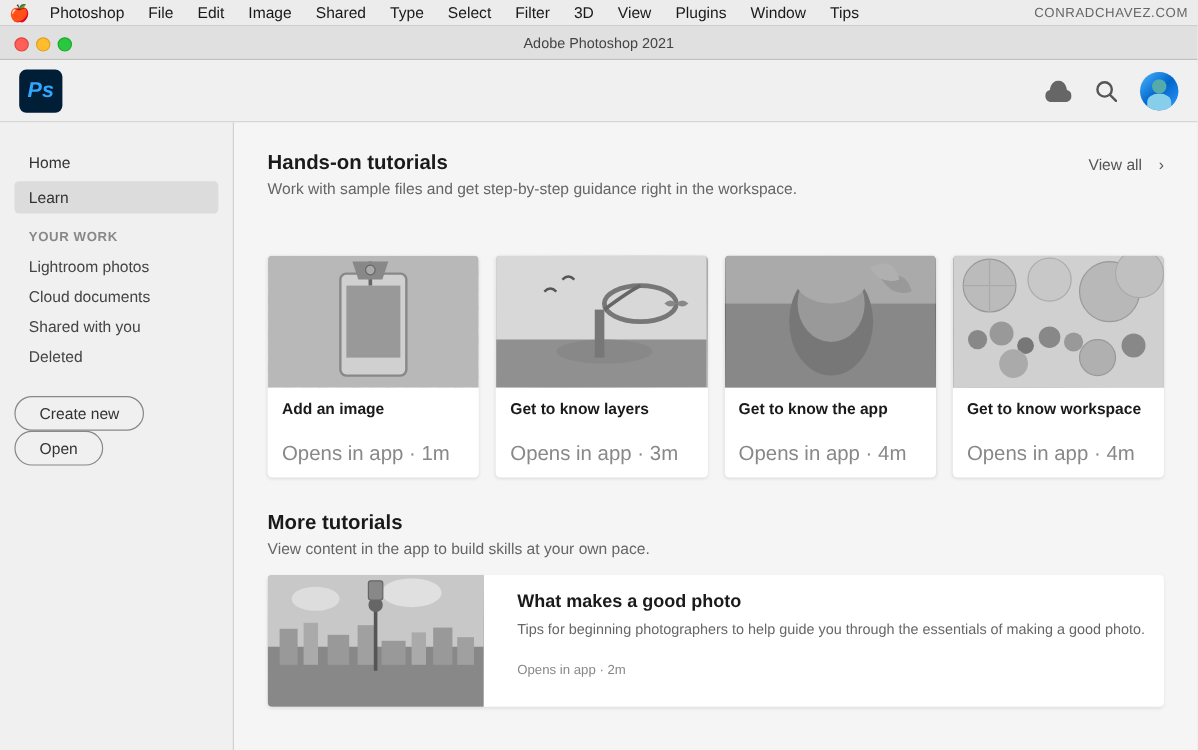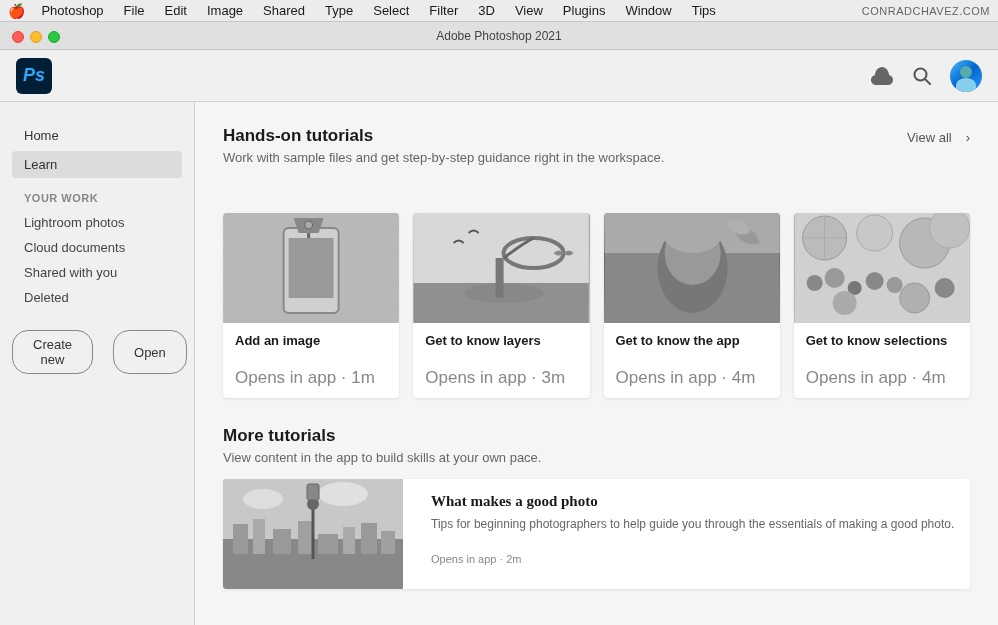--- a/index.html
+++ b/index.html
@@ -169,22 +169,22 @@
       padding: 5px 12px;
       border-radius: 4px;
       cursor: pointer;
       color: #444;
       font-size: 13px;
     }
 
     .sidebar-buttons {
       margin-top: 20px;
       display: flex;
-      flex-direction: row;
-      gap: 20px;
+      flex-direction: column;
+      gap: 0;
     }
     .btn-outline {
       border: 1px solid #888;
       background: transparent;
       border-radius: 16px;
       padding: 6px 20px;
       font-size: 13px;
       cursor: pointer;
       text-align: center;
       color: #333;
@@ -322,21 +322,20 @@
     }
     .more-card-body {
       padding: 14px 12px;
       flex: 1;
     }
     .more-card-title {
       font-size: 15px;
       font-weight: 600;
       color: #1a1a1a;
       margin-bottom: 6px;
-      font-family: Liberation Serif, serif;
     }
     .more-card-desc {
       font-size: 12px;
       color: #666;
       line-height: 1.4;
       margin-bottom: 20px;
     }
     .more-card-meta {
       font-size: 11px;
       color: #888;
@@ -515,21 +514,21 @@
             <circle cx="40" cy="65" r="10" fill="#999"></circle>
             <circle cx="60" cy="75" r="7" fill="#777"></circle>
             <circle cx="80" cy="68" r="9" fill="#888"></circle>
             <circle cx="100" cy="72" r="8" fill="#999"></circle>
             <circle cx="50" cy="90" r="12" fill="#aaa"></circle>
             <circle cx="120" cy="85" r="15" fill="#b0b0b0" stroke="#999" stroke-width="1"></circle>
             <circle cx="150" cy="75" r="10" fill="#888"></circle>
           </svg>
         </div>
         <div class="card-body">
-          <div class="card-title">Get to know selections</div>
+          <div class="card-title">Get to know workspace</div>
           <div class="card-meta">Opens in app · 4m</div>
         </div>
       </div>
     </div>
 
     <div class="more-tutorials-section">
       <div class="more-tutorials-title">More tutorials</div>
       <div class="more-tutorials-subtitle">View content in the app to build skills at your own pace.</div>
 
       <div class="more-card">

